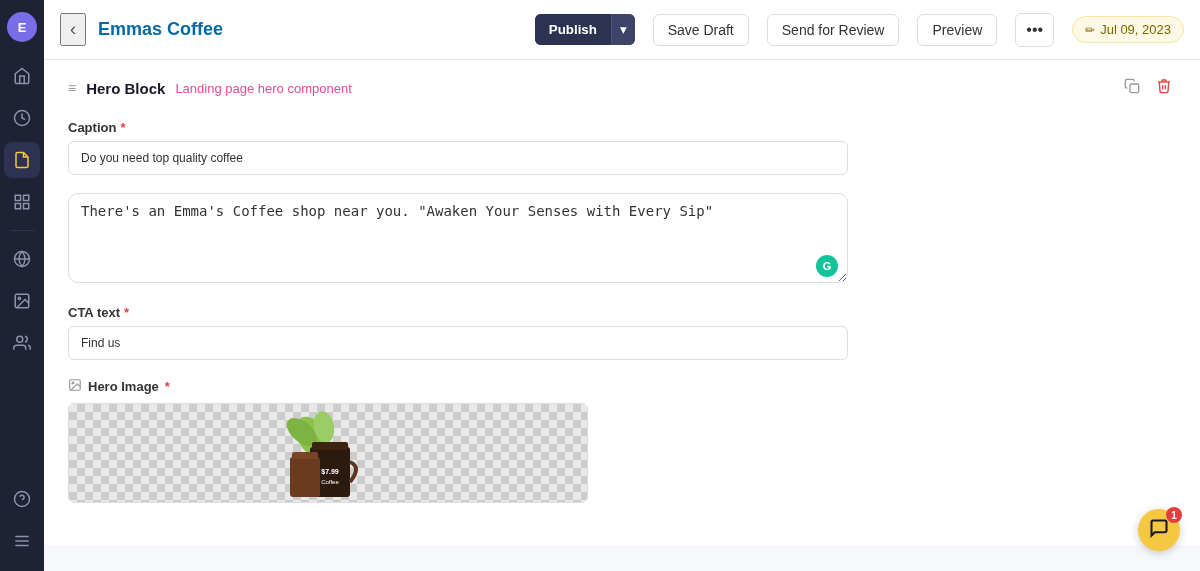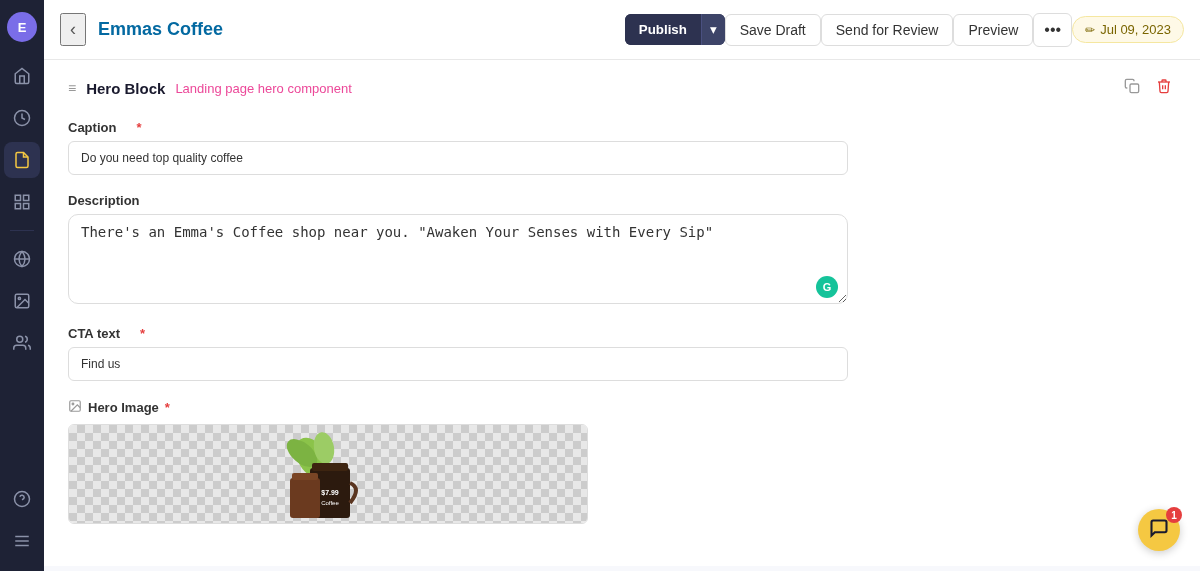--- a/index.html
+++ b/index.html
@@ -68,21 +68,21 @@
     }
     .topbar-title {
       font-size: 18px;
       font-weight: 700;
       color: #0369a1;
       flex: 1;
     }
     .topbar-actions {
       display: flex;
       align-items: center;
-      gap: 0;
+      gap: 18px;
       margin-left: 17px;
     }
     .btn-publish {
       display: flex;
       align-items: center;
       background: #2d3250;
       color: white;
       border: none;
       border-radius: 6px;
       overflow: hidden;
@@ -195,21 +195,21 @@
     .form-group {
       margin-bottom: 18px;
     }
     .form-label {
       font-size: 13px;
       font-weight: 600;
       color: #333;
       margin-bottom: 6px;
       display: flex;
       align-items: flex-end;
-      gap: 20px;
+      gap: 4px;
     }
     .required { color: #e53e3e; }
     .form-input {
       width: 100%;
       max-width: 780px;
       padding: 9px 12px;
       border: 1px solid #ddd;
       border-radius: 6px;
       font-size: 12px;
       color: #333;
@@ -442,23 +442,20 @@
 
       <div class="form-group">
         <div class="form-label">
           <span>Caption</span>
           <span class="required">*</span>
         </div>
         <input class="form-input" type="text" value="Do you need top quality coffee" style="">
       </div>
 
       <div class="form-group">
-        <div class="form-label">
-          <span>Description</span>
-        </div>
         <div class="textarea-wrapper">
           <textarea class="form-textarea" style="">There's an Emma's Coffee shop near you. "Awaken Your Senses with Every Sip"</textarea>
           <div class="grammarly-icon">G</div>
         </div>
       </div>
 
       <div class="form-group">
         <div class="form-label">
           <span>CTA text</span>
           <span class="required">*</span>

